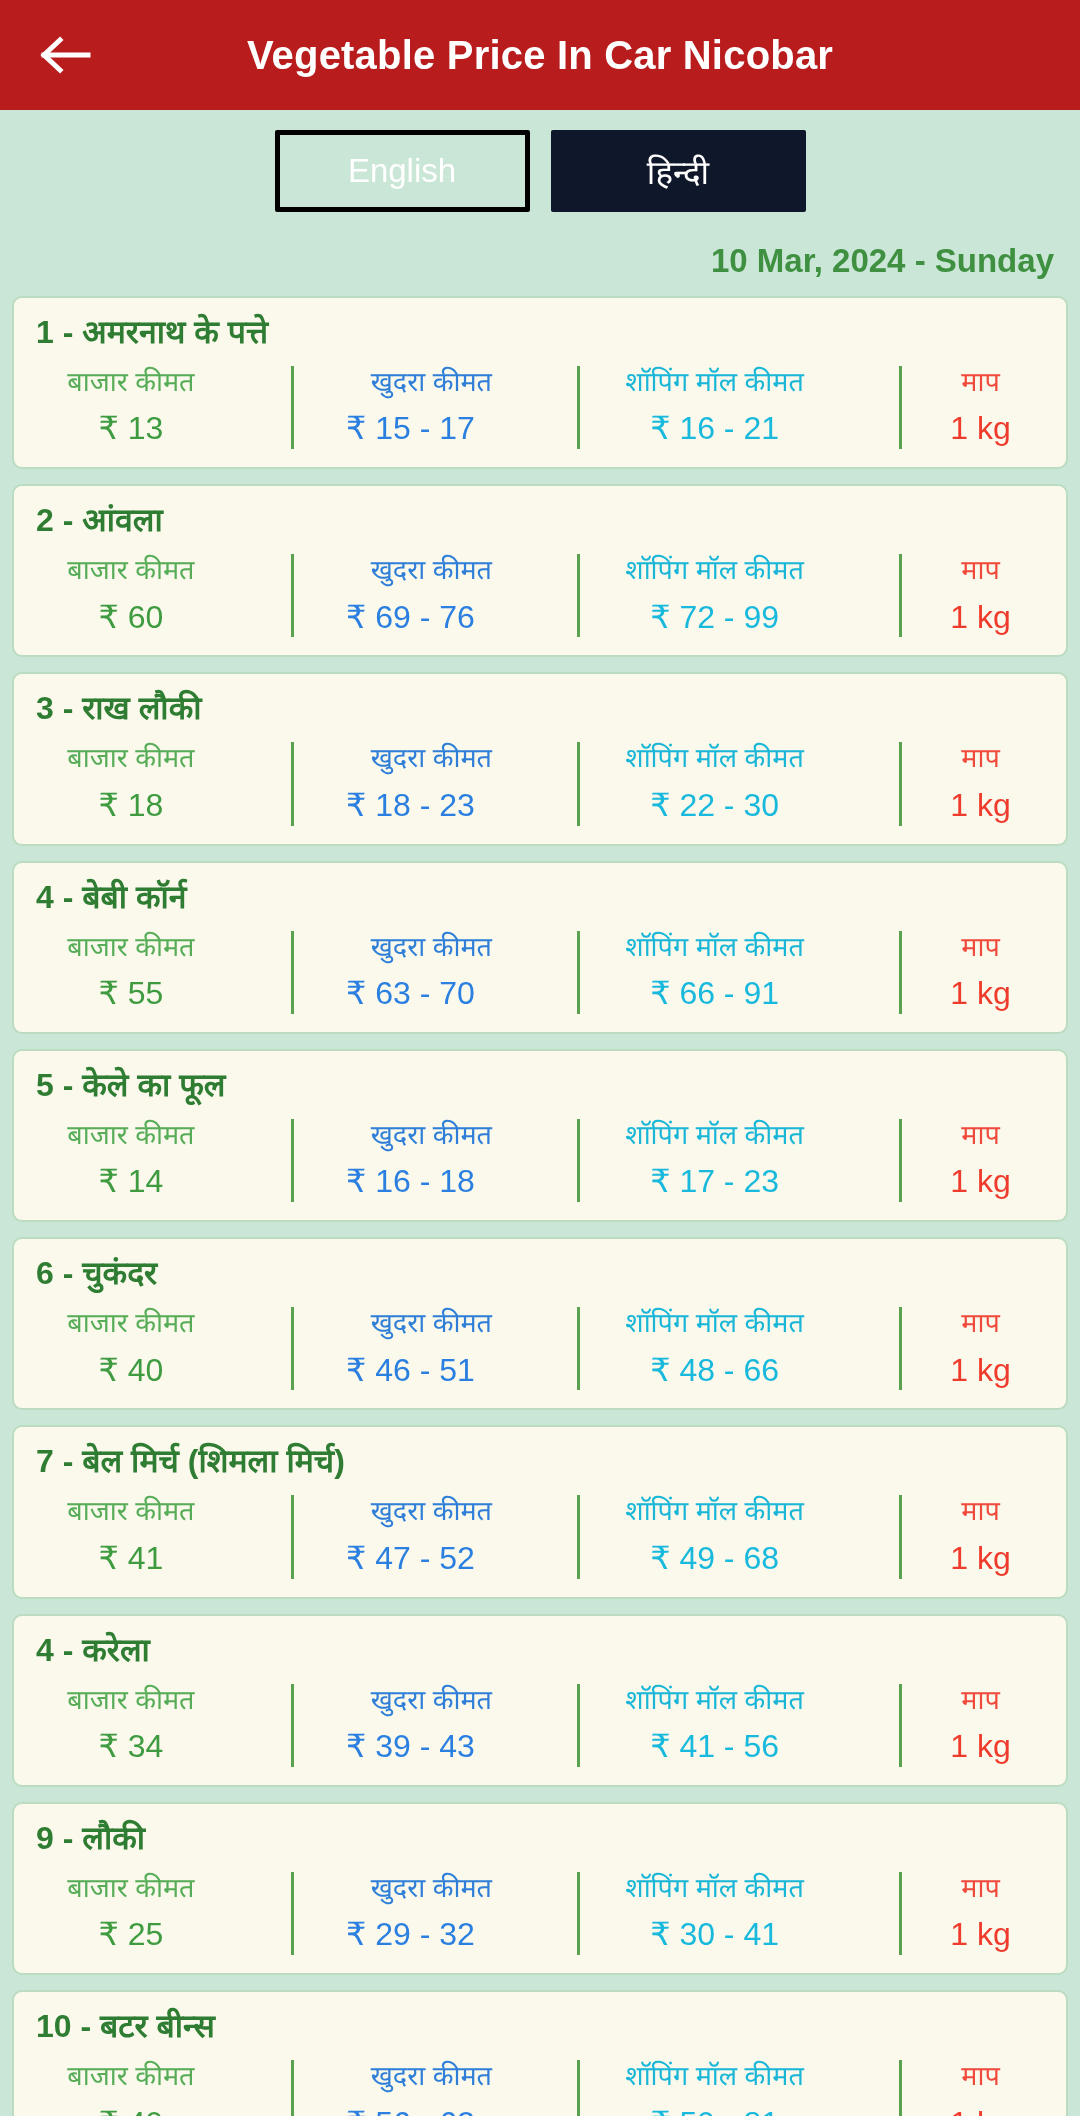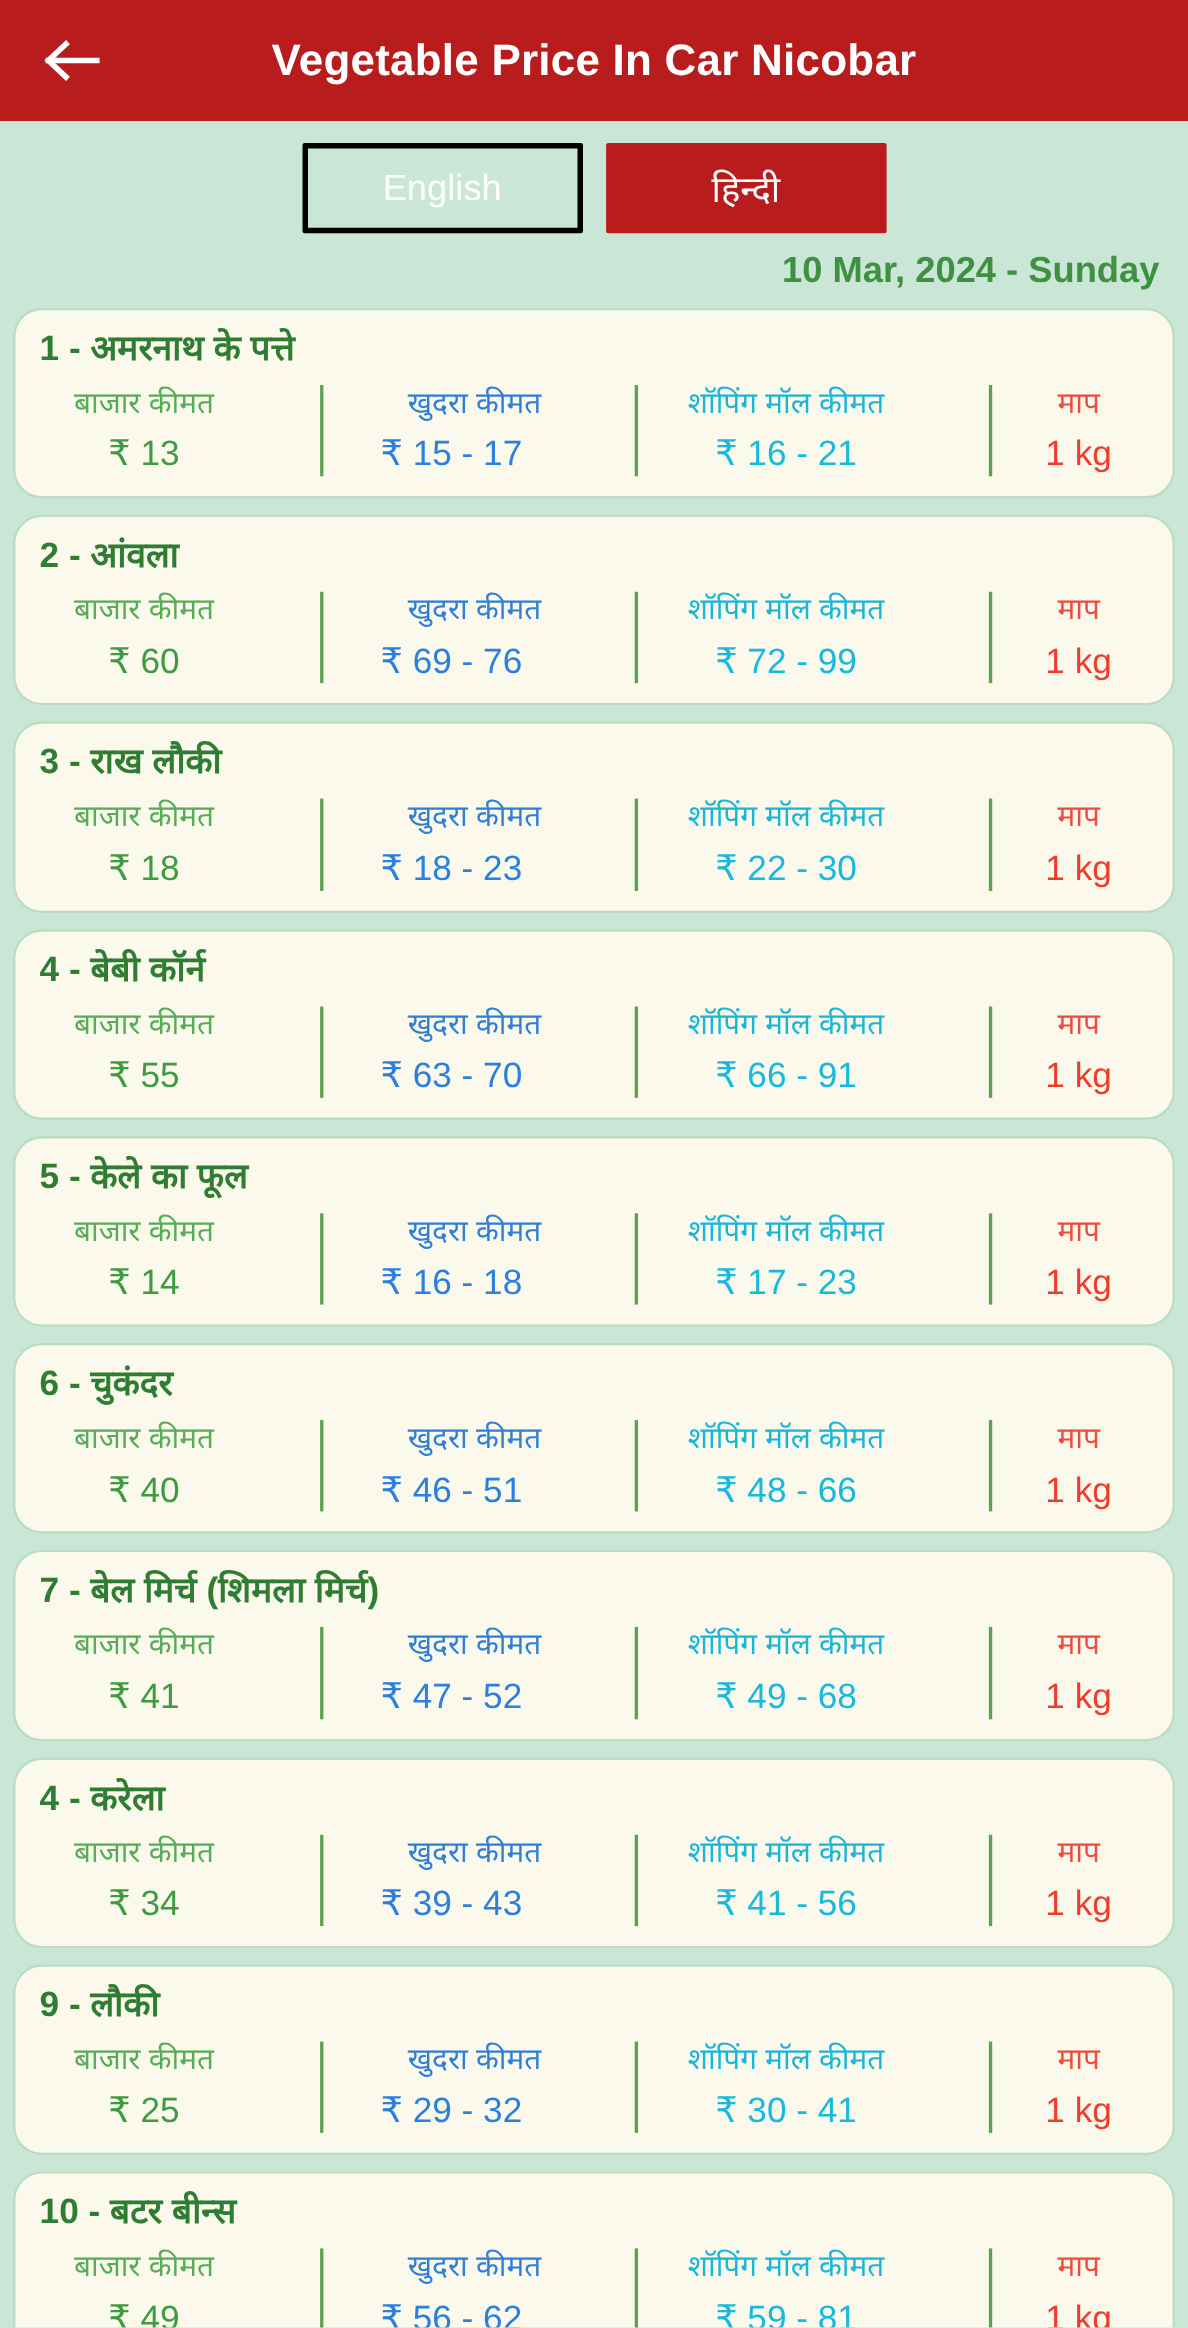--- a/index.html
+++ b/index.html
@@ -62,42 +62,43 @@
     font-weight: 400;
     border-radius: 2px;
     user-select: none;
   }
   .lang-btn.inactive {
     background: #c9e6d6;
     color: #ffffff;
     border: 5px solid #000000;
   }
   .lang-btn.active {
-    background: #b91c1c;
+    background: #0f172a;
     color: #ffffff;
     border: none;
   }
 
   
   .date-line {
     text-align: right;
     padding: 14px 26px 16px 0;
     color: #3f9040;
     font-size: 33px;
     font-weight: 700;
+    margin-top: 16px;
   }
 
   
   .card-list {
     padding: 0 12px;
   }
   .card {
     background: #faf9ec;
     border: 2px solid #bcdcc2;
-    border-radius: 26px;
+    border-radius: 10px;
     margin-bottom: 15px;
     padding: 14px 4px 16px 4px;
   }
   .card-title {
     color: #2f7d33;
     font-size: 32px;
     font-weight: 700;
     padding: 0 18px 10px 18px;
     line-height: 1.25;
   }

